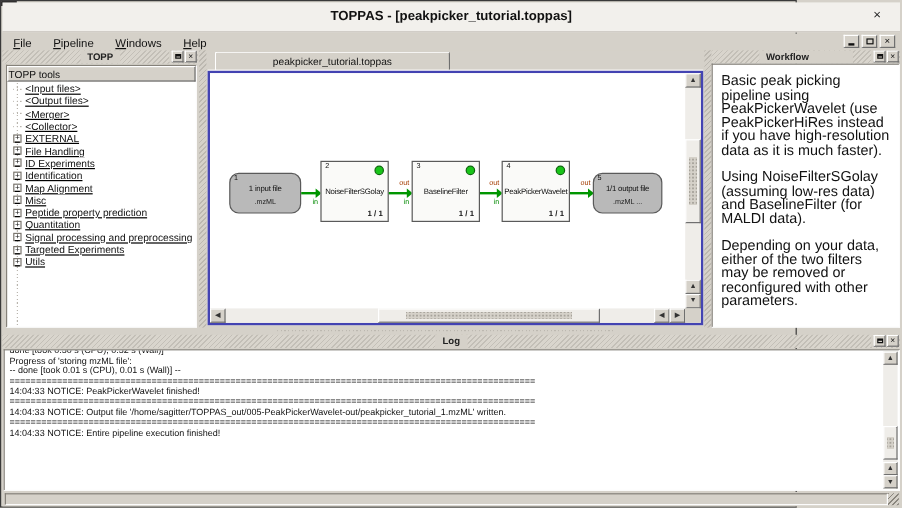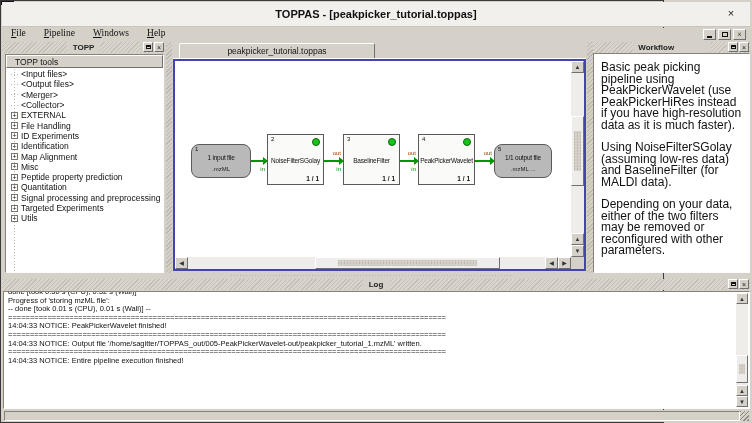--- a/index.html
+++ b/index.html
@@ -13,21 +13,21 @@
   
   .titlebar { position:absolute; left:1px; top:1px; width:748px; height:25px;
               background:#f2f0ec; border-bottom:1px solid #c9c5bd; }
   .titlebar .title { position:absolute; left:0; right:0; top:6px; text-align:center;
                      font-size:11px; font-weight:bold; color:#111; }
   .title-close { position:absolute; right:12px; top:5px; font-size:11px; color:#222;
                  width:14px; text-align:center; cursor:default; }
 
   
   .menubar { position:absolute; left:1px; top:27px; width:748px; height:14px;
-             background:#d5d1c9; display:flex; align-items:flex-start;font-family:Liberation Serif, serif; }
+             background:#d5d1c9; display:flex; align-items:flex-end; }
   .menu-item { display:inline-block; font-size:9.5px; color:#111; padding:0 9px; }
   .menu-item::first-letter { text-decoration:underline; }
   .mdi-buttons { position:absolute; right:4px; top:1px; display:flex; gap:2px; }
   .mdi-btn { width:13px; height:11px; background:#d5d1c9;
              border:1px solid; border-color:#fff #6f6f6f #6f6f6f #fff;
              display:flex; align-items:center; justify-content:center;
              font-size:8px; line-height:8px; color:#111; position:relative; }
   .min-bar { width:5px; height:2px; background:#111; margin-top:5px; }
   .restore-box { width:6px; height:5px; border:1px solid #111; background:transparent; }
 
@@ -41,24 +41,24 @@
             border:1px solid; border-color:#fff #6f6f6f #6f6f6f #fff;
             display:flex; align-items:center; justify-content:center;
             font-size:7px; line-height:7px; color:#111; }
   .float-box { width:5px; height:4px; border:1px solid #111; border-top-width:2px; }
 
   
   .tree-box { position:absolute; left:4px; top:53px; width:159px; height:219px;
               background:#fff; border:1px solid; border-color:#86827a #fcfcfc #fcfcfc #86827a; }
   .tree-header { height:13px; background:#d5d1c9; border:1px solid;
                  border-color:#fff #6f6f6f #6f6f6f #fff;
-                 font-size:8.5px; padding:1px 8px; color:#111; }
+                 font-size:8.5px; padding:1px 0; color:#111; }
   .tree-rows { position:absolute; left:0; top:14px; right:0; bottom:0; overflow:hidden;
     background-image:repeating-linear-gradient(to bottom,#b9b5ad 0 1px,transparent 1px 3px);
-    background-size:1px 100%; background-position:8px 0; background-repeat:no-repeat; }
+    background-size:1px 100%; background-position:8px 0; background-repeat:no-repeat;text-decoration:underline; }
   .tree-row { height:10.3px; display:flex; align-items:center; font-size:8.5px;
               color:#111; white-space:nowrap; }
   .plusbox { width:7px; height:7px; margin-left:5px; margin-right:3px; background:#fff;
              border:1px solid #7a766e; font-size:7px; line-height:5px; text-align:center;
              color:#111; flex:0 0 auto; }
   .leafdash { width:7px; height:1px; margin-left:5px; margin-right:3px;
               background-image:repeating-linear-gradient(to right,#b9b5ad 0 1px,transparent 1px 3px); flex:0 0 auto; }
 
   
   .tab { position:absolute; left:178px; top:42px; width:196px; height:16px;

